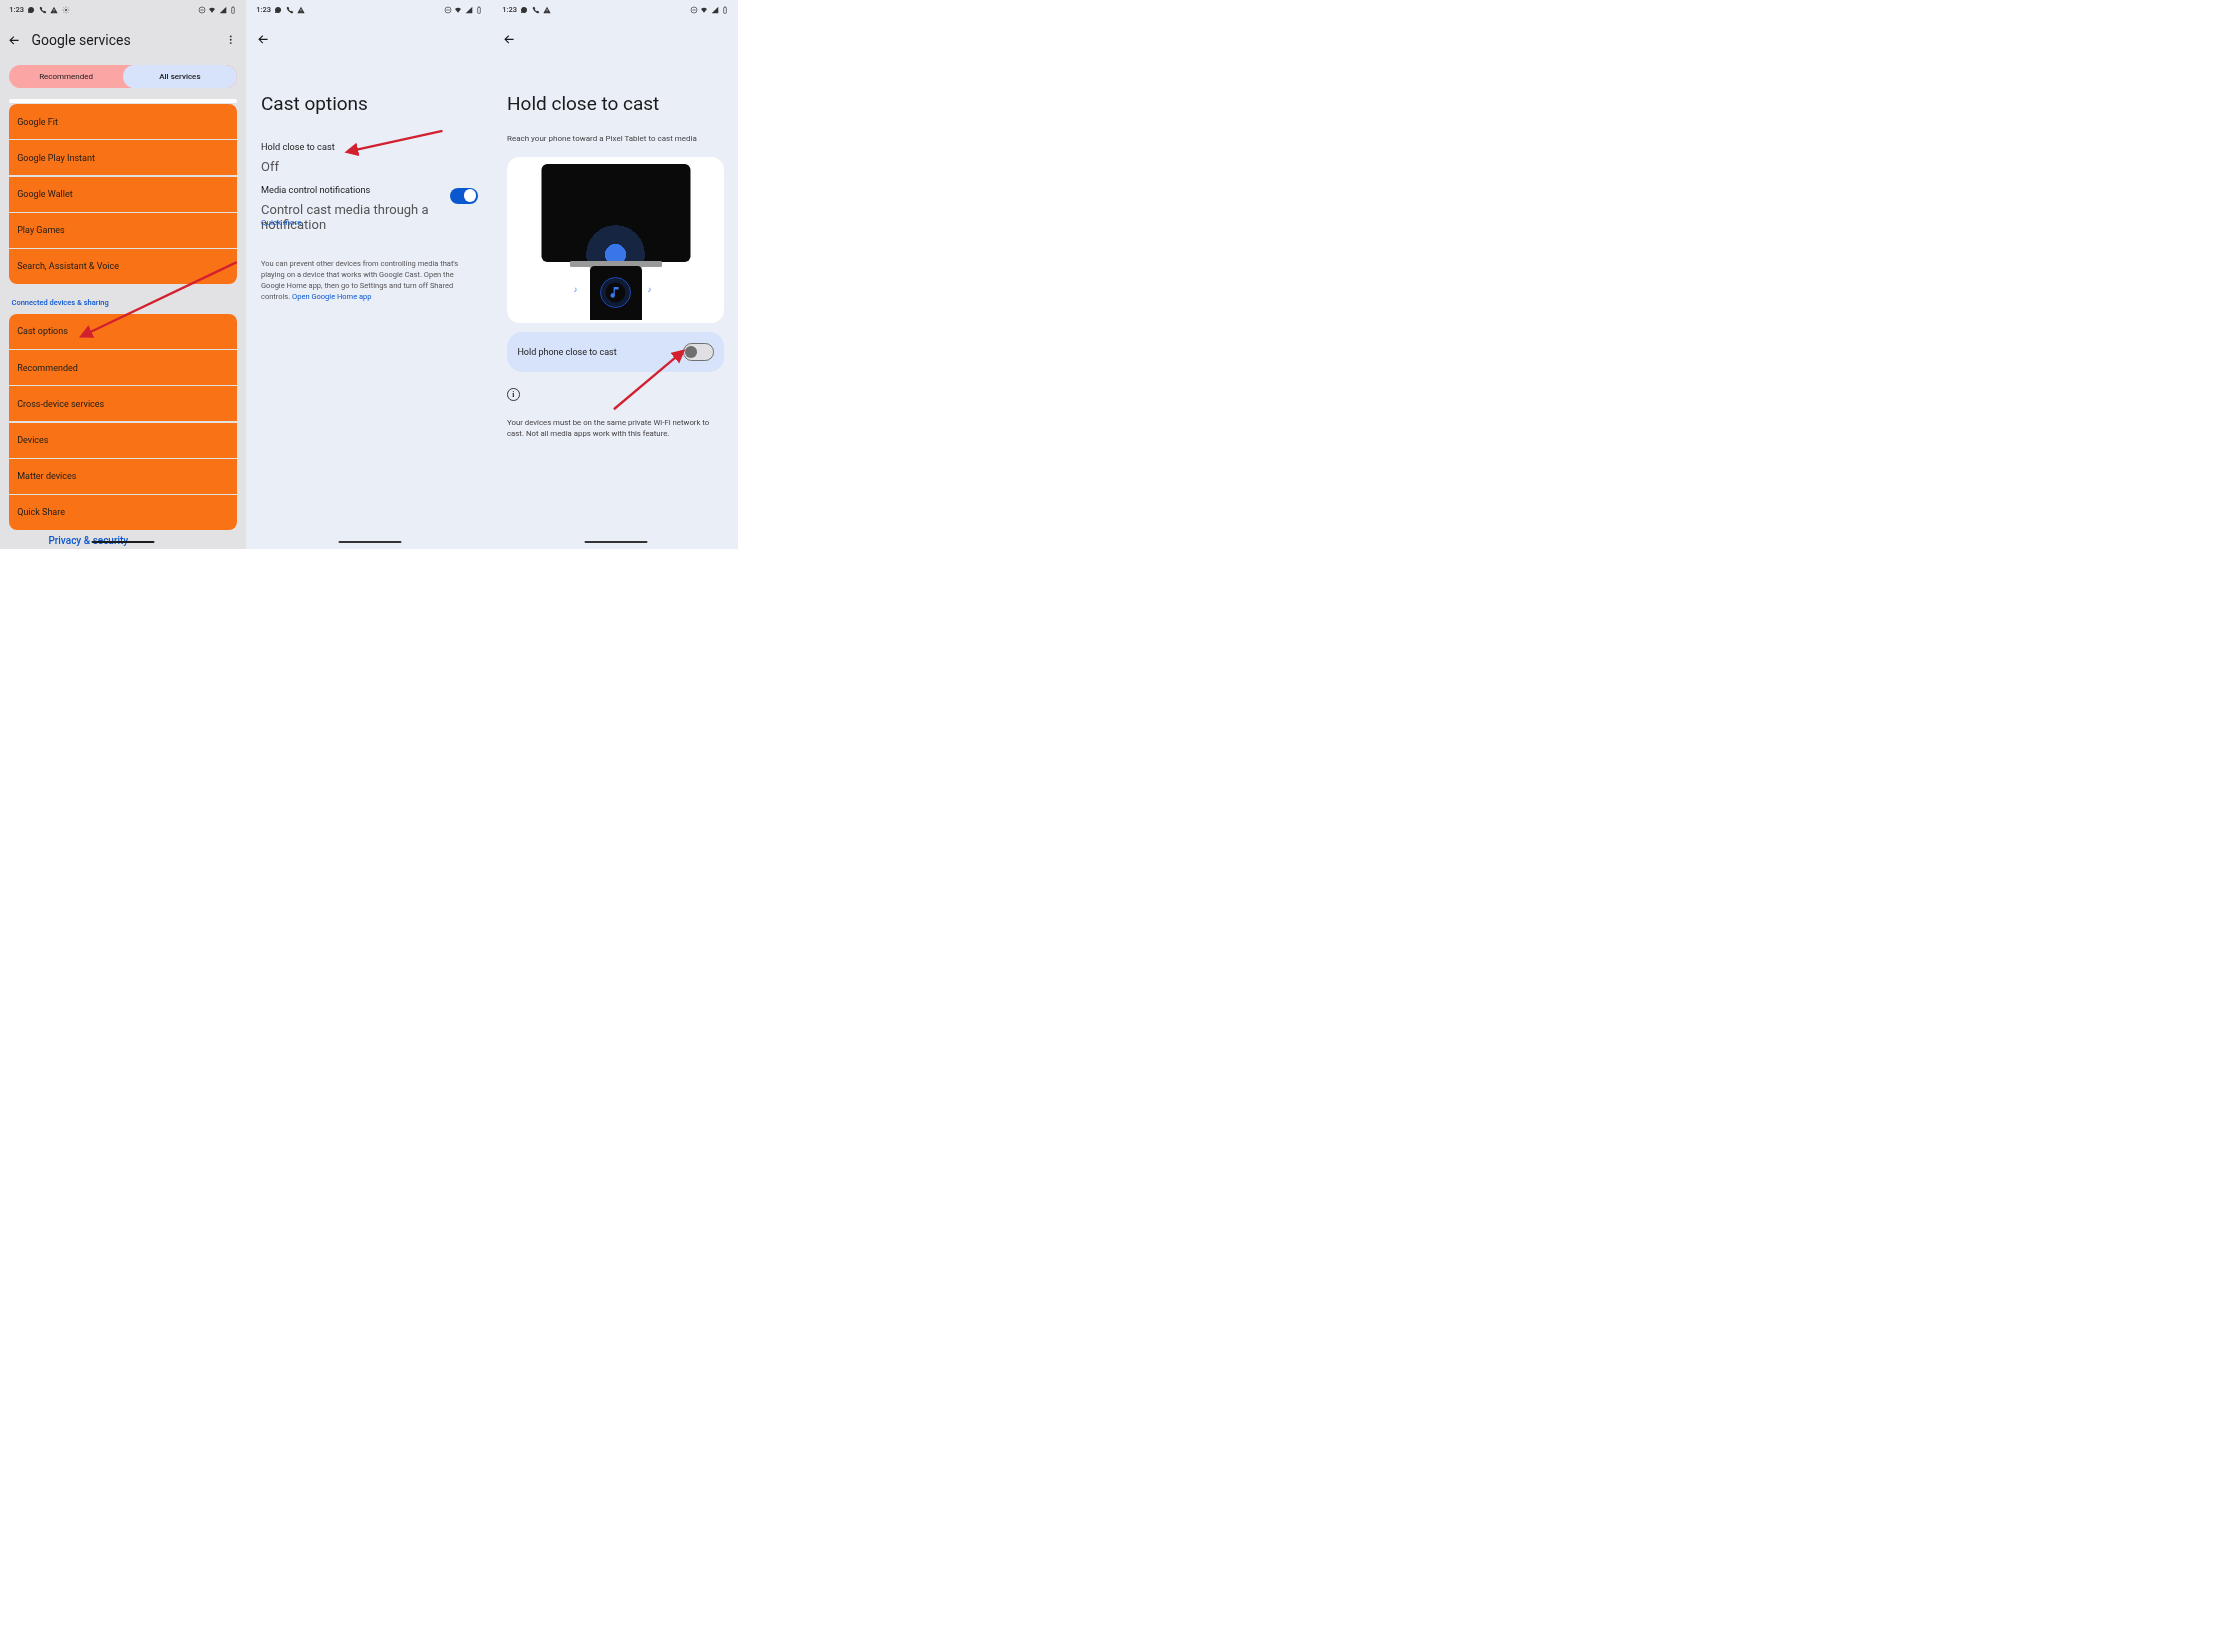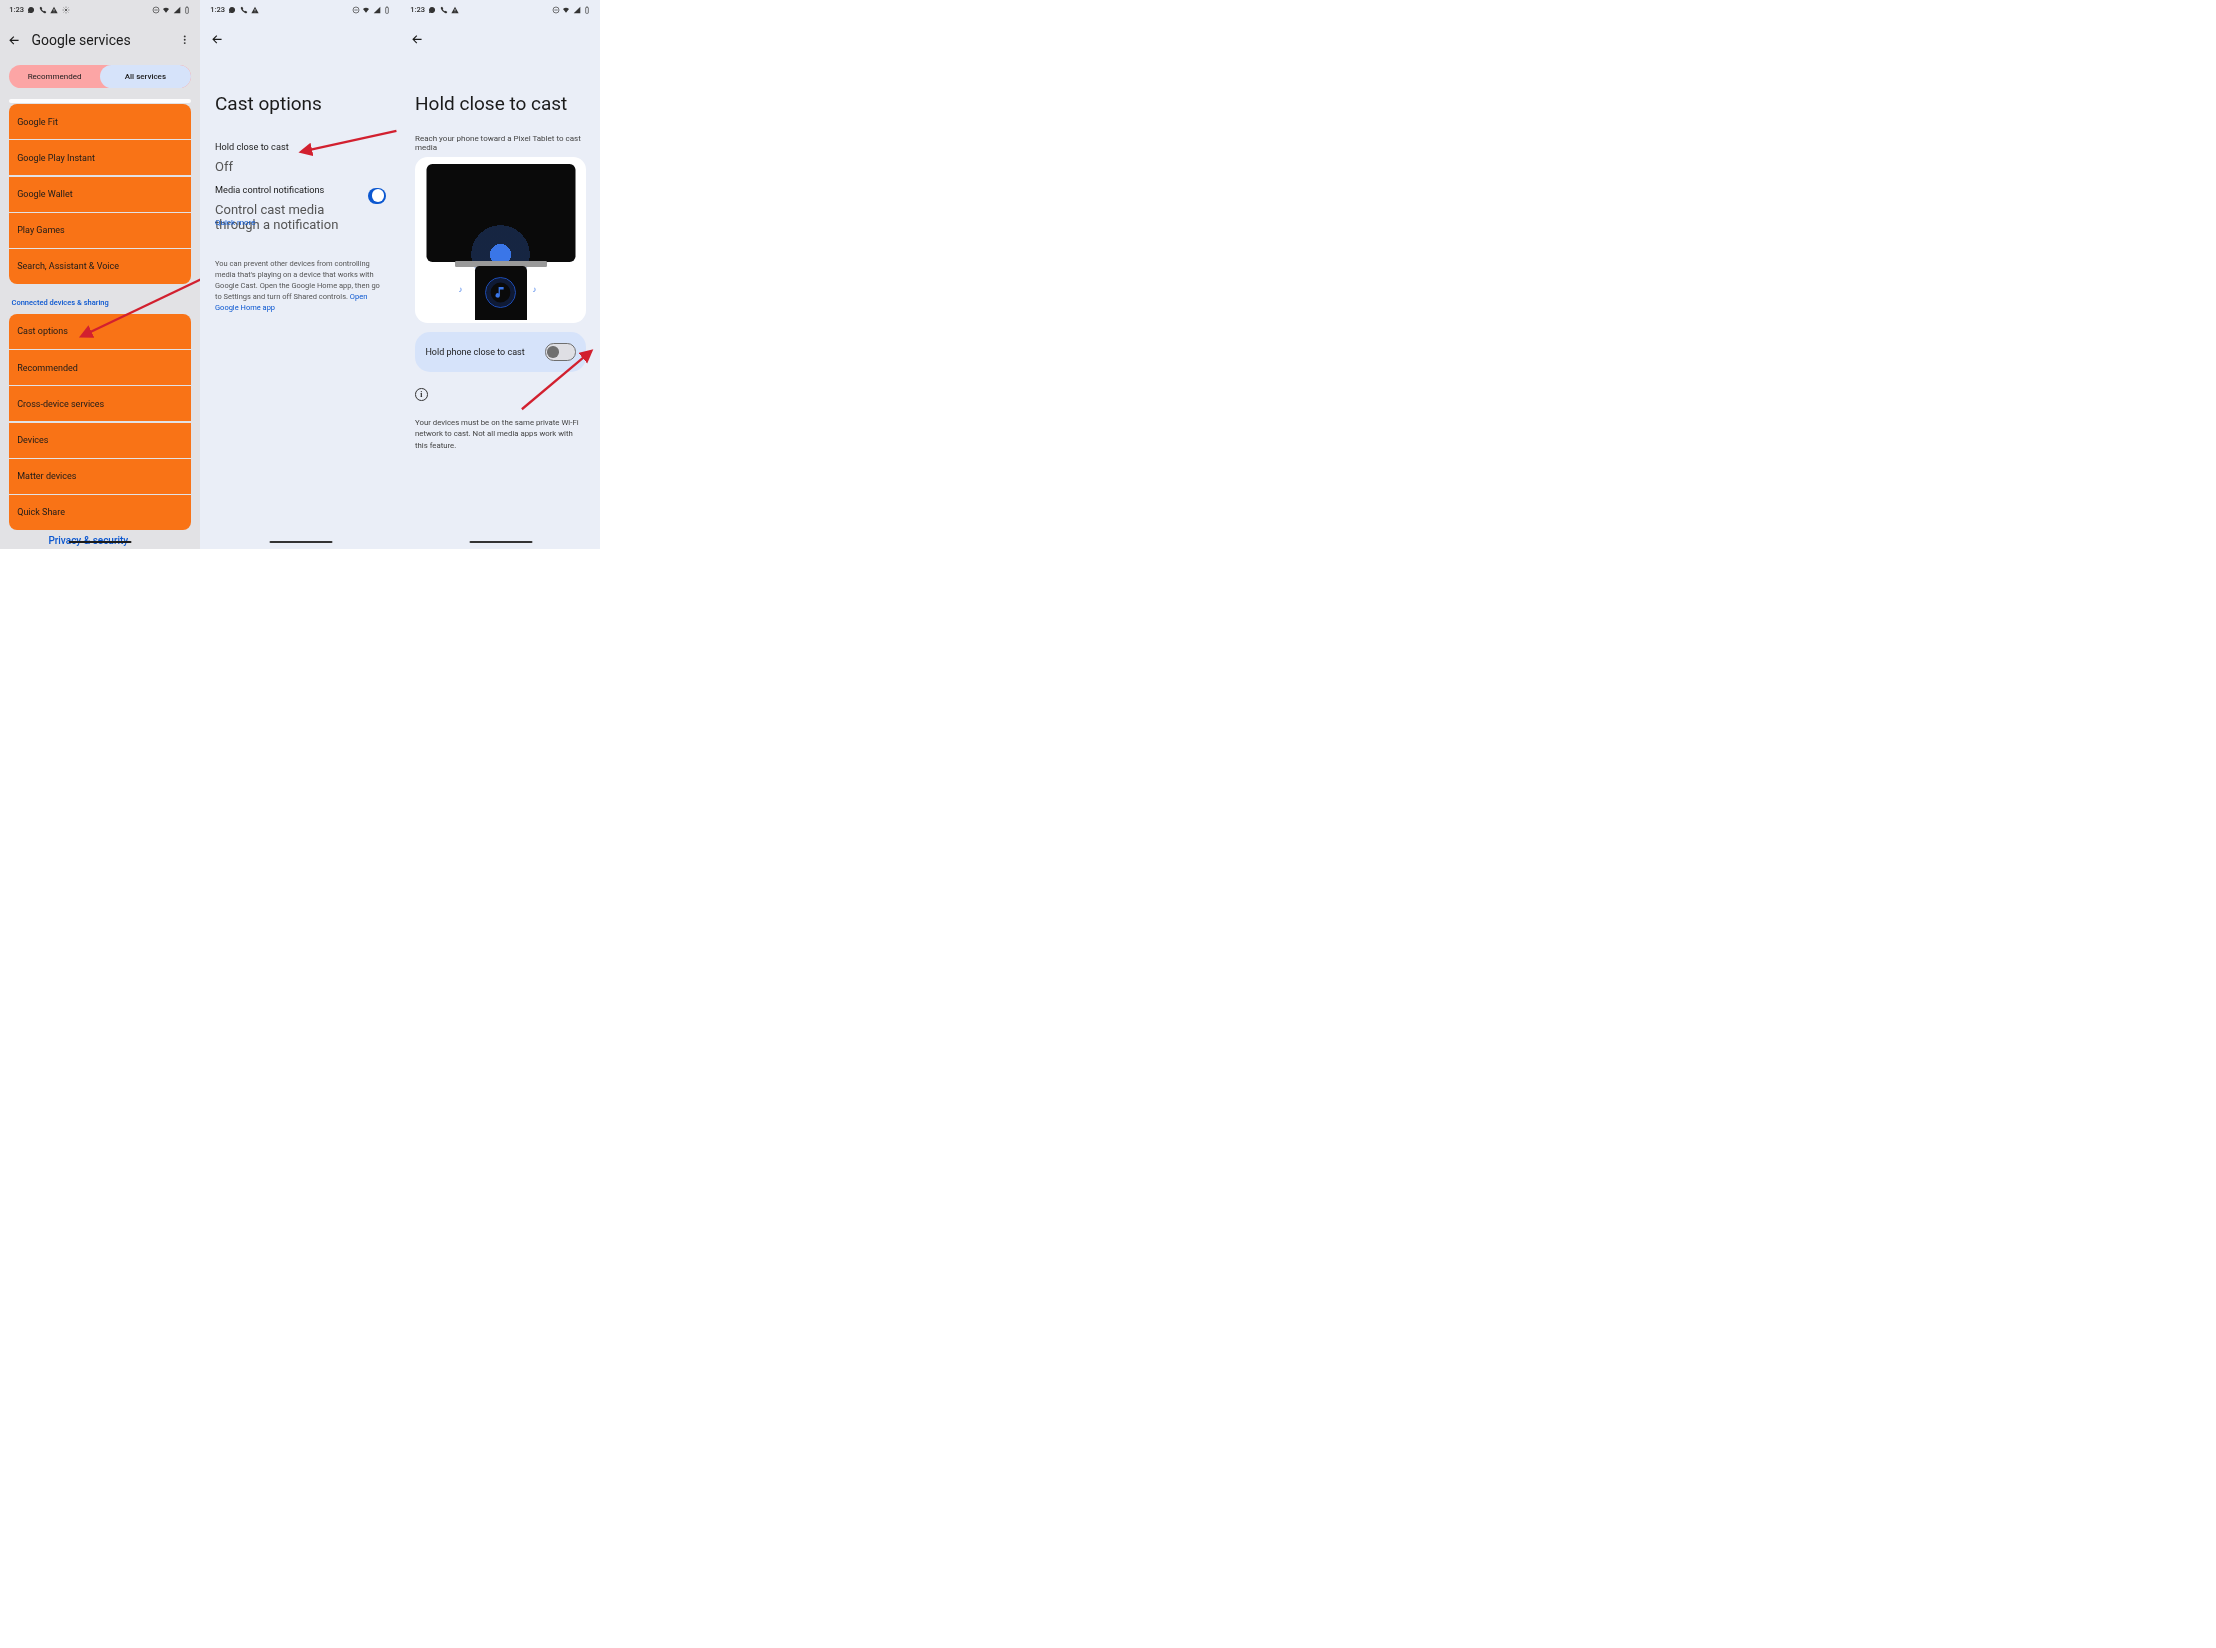--- a/index.html
+++ b/index.html
@@ -7,21 +7,21 @@
   body {
     font-family: Roboto, "Segoe UI", Arial, sans-serif;
     background: #fff;
     width: 739px;
     height: 549px;
     display: flex;
     overflow: hidden;
   }
   .phone {
     position: relative;
-    width: 200px;
+    width: 246px;
     height: 549px;
     background: #eaeef7;
     overflow: hidden;
     font-size: 8px;
     color: #1b1b1b;
   }
   .phone + .phone { border-left: 0.6px solid rgba(0,0,0,0); }
   .statusbar {
     position: absolute;
     top: 0; left: 0; right: 0;

